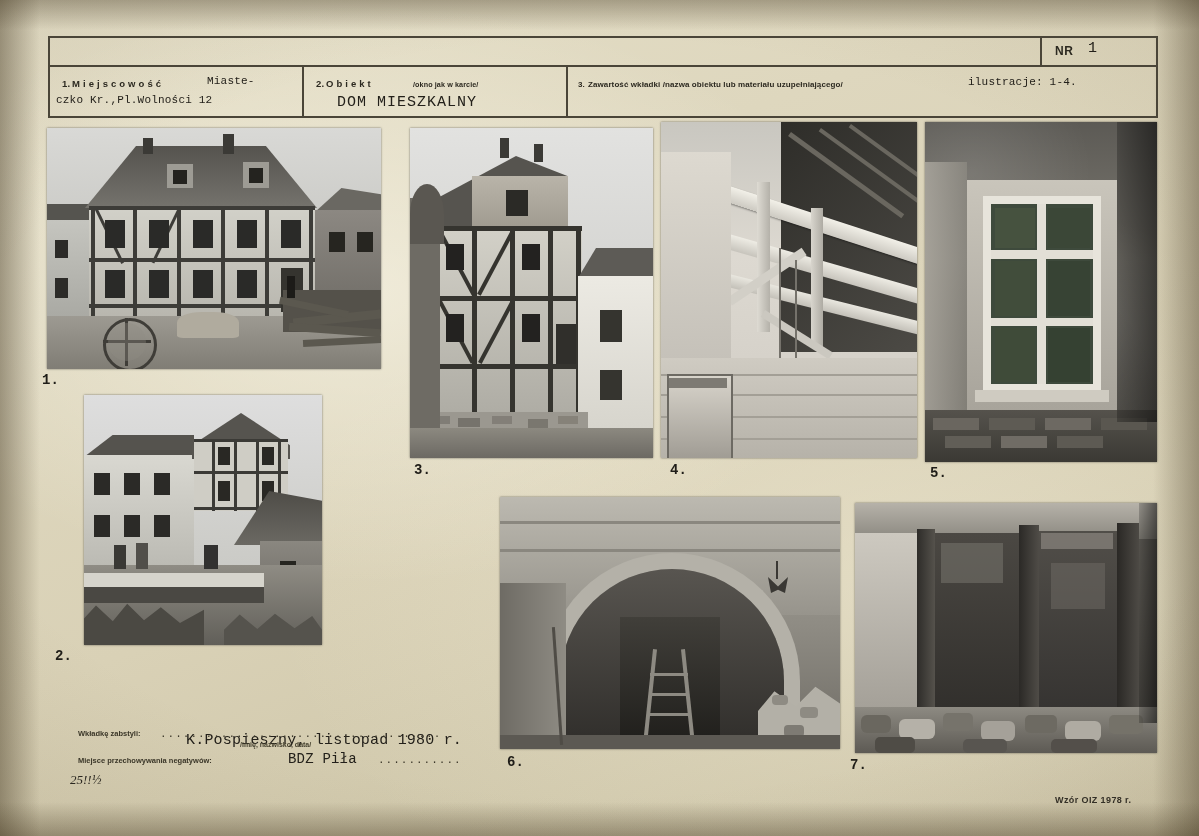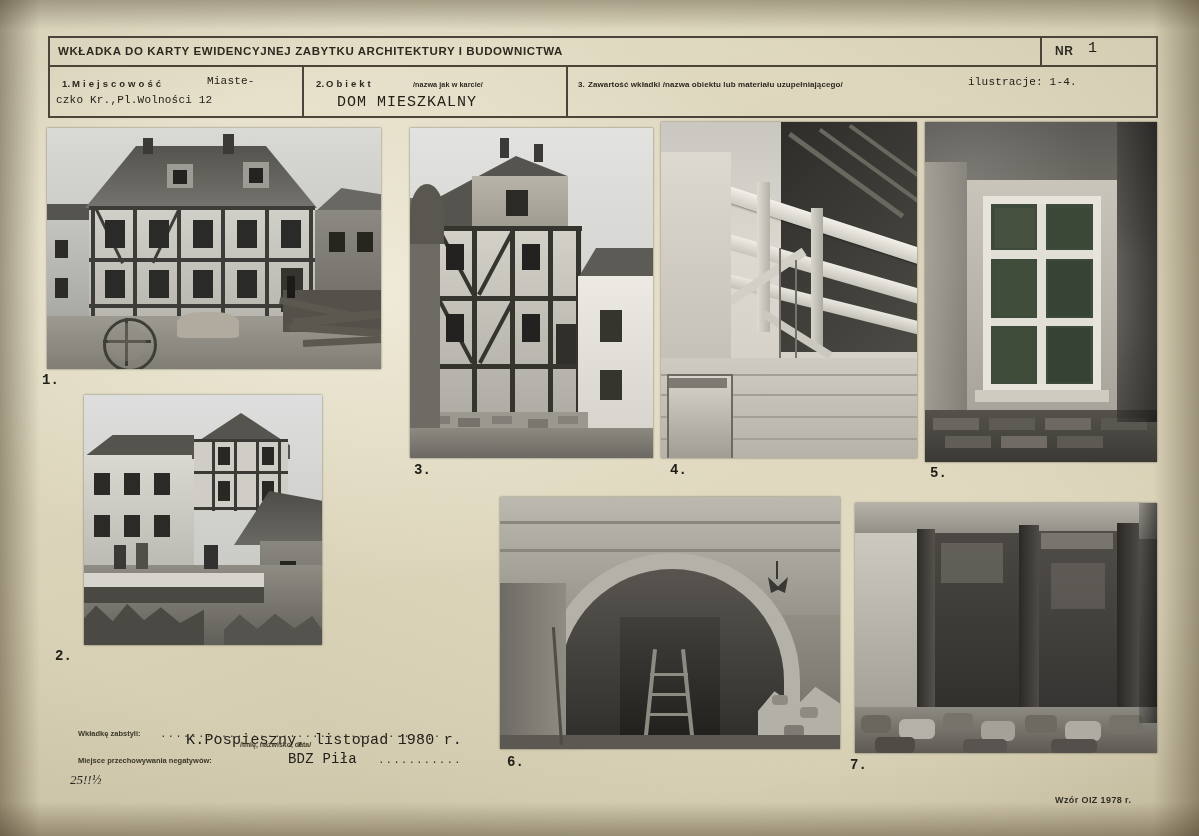--- a/index.html
+++ b/index.html
@@ -134,32 +134,31 @@
 
   <div class="rule" style="left:48px; top:36px; width:1110px; height:1.6px;"></div>
   <div class="rule" style="left:48px; top:65px; width:1110px; height:1.6px;"></div>
   <div class="rule" style="left:48px; top:116px; width:1110px; height:1.6px;"></div>
   <div class="rule" style="left:48px; top:36px; width:1.6px; height:81px;"></div>
   <div class="rule" style="left:1156px; top:36px; width:1.6px; height:81px;"></div>
   <div class="rule" style="left:302px; top:65px; width:1.6px; height:52px;"></div>
   <div class="rule" style="left:566px; top:65px; width:1.6px; height:52px;"></div>
   <div class="rule" style="left:1040px; top:36px; width:1.6px; height:30px;"></div>
 
-  <div class="txt bold-head" style="left:58px; top:45px;">WKŁADKA DO KARTY EWIDENCYJNEJ ZABYTKU ARCHITEKTURY I BUDOWNICTWA</div>
   <div class="txt bold-head" style="left:1055px; top:45px; font-size:12px;">NR</div>
   <div class="txt typed" style="left:1088px; top:40px; font-size:15px;">1</div>
 
   <div class="txt small-label" style="left:62px; top:79px;">1.</div>
   <div class="txt small-label" style="left:72px; top:79px;">M i e j s c o w o ś ć</div>
   <div class="txt typed" style="left:207px; top:75px;">Miaste-</div>
   <div class="txt typed" style="left:56px; top:94px;">czko Kr.,Pl.Wolności 12</div>
 
   <div class="txt small-label" style="left:316px; top:79px;">2.</div>
   <div class="txt small-label" style="left:326px; top:79px;">O b i e k t</div>
-  <div class="txt tiny-label" style="left:413px; top:81px;">/nazwa jak w karcie/</div>
+  <div class="txt tiny-label" style="left:413px; top:81px;">/okno jak w karcie/</div>
   <div class="txt typed" style="left:337px; top:94px; font-size:15px; letter-spacing:1px;">DOM MIESZKALNY</div>
 
   <div class="txt tiny-label" style="left:578px; top:80px; font-size:8px;">3.</div>
   <div class="txt tiny-label" style="left:588px; top:80px; font-size:8px;">Zawartość wkładki /nazwa obiektu lub materiału uzupełniającego/</div>
   <div class="txt typed" style="left:968px; top:76px;">ilustracje: 1-4.</div>
 
   <div class="photo" style="left:47px; top:128px; width:334px; height:241px;">
     <div class="sky p1-sky"></div>
 
     <div class="shape" style="left:0; top:88px; width:44px; height:110px; background:linear-gradient(180deg,#c6c6c0,#a7a7a1);"></div>

